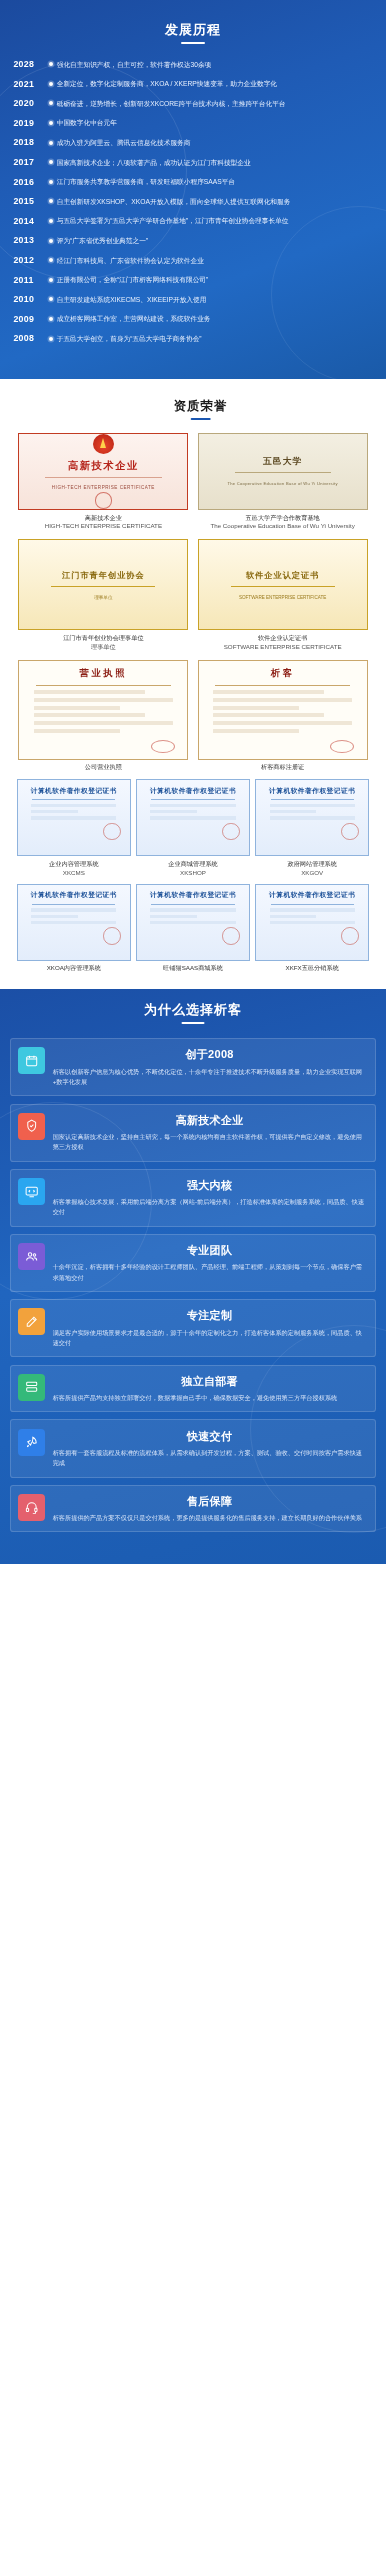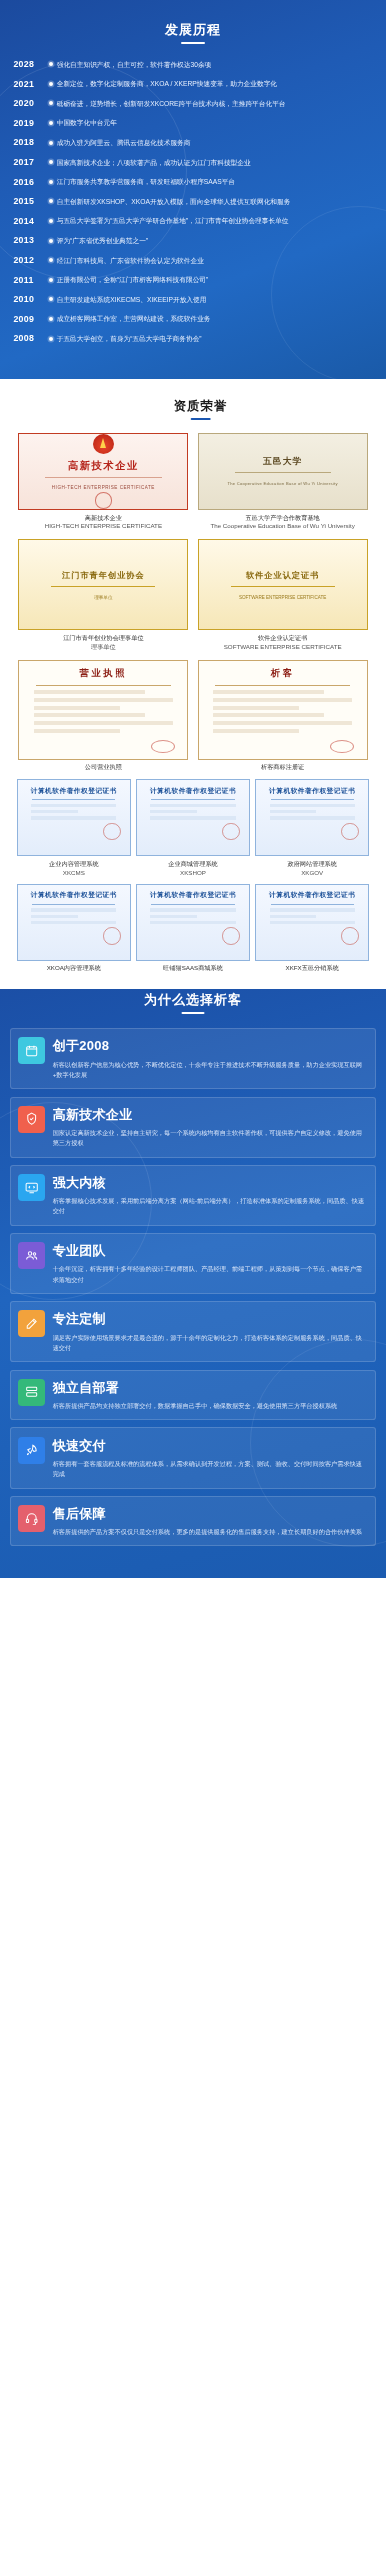--- a/index.html
+++ b/index.html
@@ -252,21 +252,21 @@
   .cf-blue .cf-rowline.sm { width: 55%; }
   .cf-blue .cf-stamp {
     width: 17.5px; height: 17.5px; border-radius: 50%;
     border: 1px solid #c0392b; opacity: .5; align-self: flex-end; margin-right: 5.2px;
   }
 
   
   .why-section {
     position: relative;
     background: linear-gradient(165deg, #1b4fa6 0%, #2065bf 45%, #1b5bb0 100%);
-    padding: 2px 0 24px 0;
+    padding: 12px 0 24px 0;
     overflow: hidden;
   }
   .why-section::before {
     content: "";
     position: absolute; left: -46px; top: 113px;
     width: 196px; height: 196px;
     border: 0.5px solid rgba(255,255,255,0.09);
     border-radius: 50%;
   }
   .why-section::after {
@@ -299,22 +299,22 @@
   .why-icon {
     flex: 0 0 27px;
     height: 27px;
     border-radius: 4.1px;
     display: flex; align-items: center; justify-content: center;
     margin-right: 7.2px;
   }
   .why-icon svg { width: 13.4px; height: 13.4px; }
   .why-body { flex: 1; }
   .why-h {
-    font-size: 13px; font-weight: bold; color: #ffffff;
-    margin-bottom: 4.1px; letter-spacing: 0.3px;
+    font-size: 11px; font-weight: bold; color: #ffffff;
+    margin-bottom: 4.1px; letter-spacing: 0.3px; text-align: center;
   }
   .why-p {
     font-size: 6.2px; line-height: 10.3px; color: #dbe7fa;
   }
 </style>
 </head>
 <body>
 
 <section class="timeline-section">
   <div class="sec-title-wrap">

